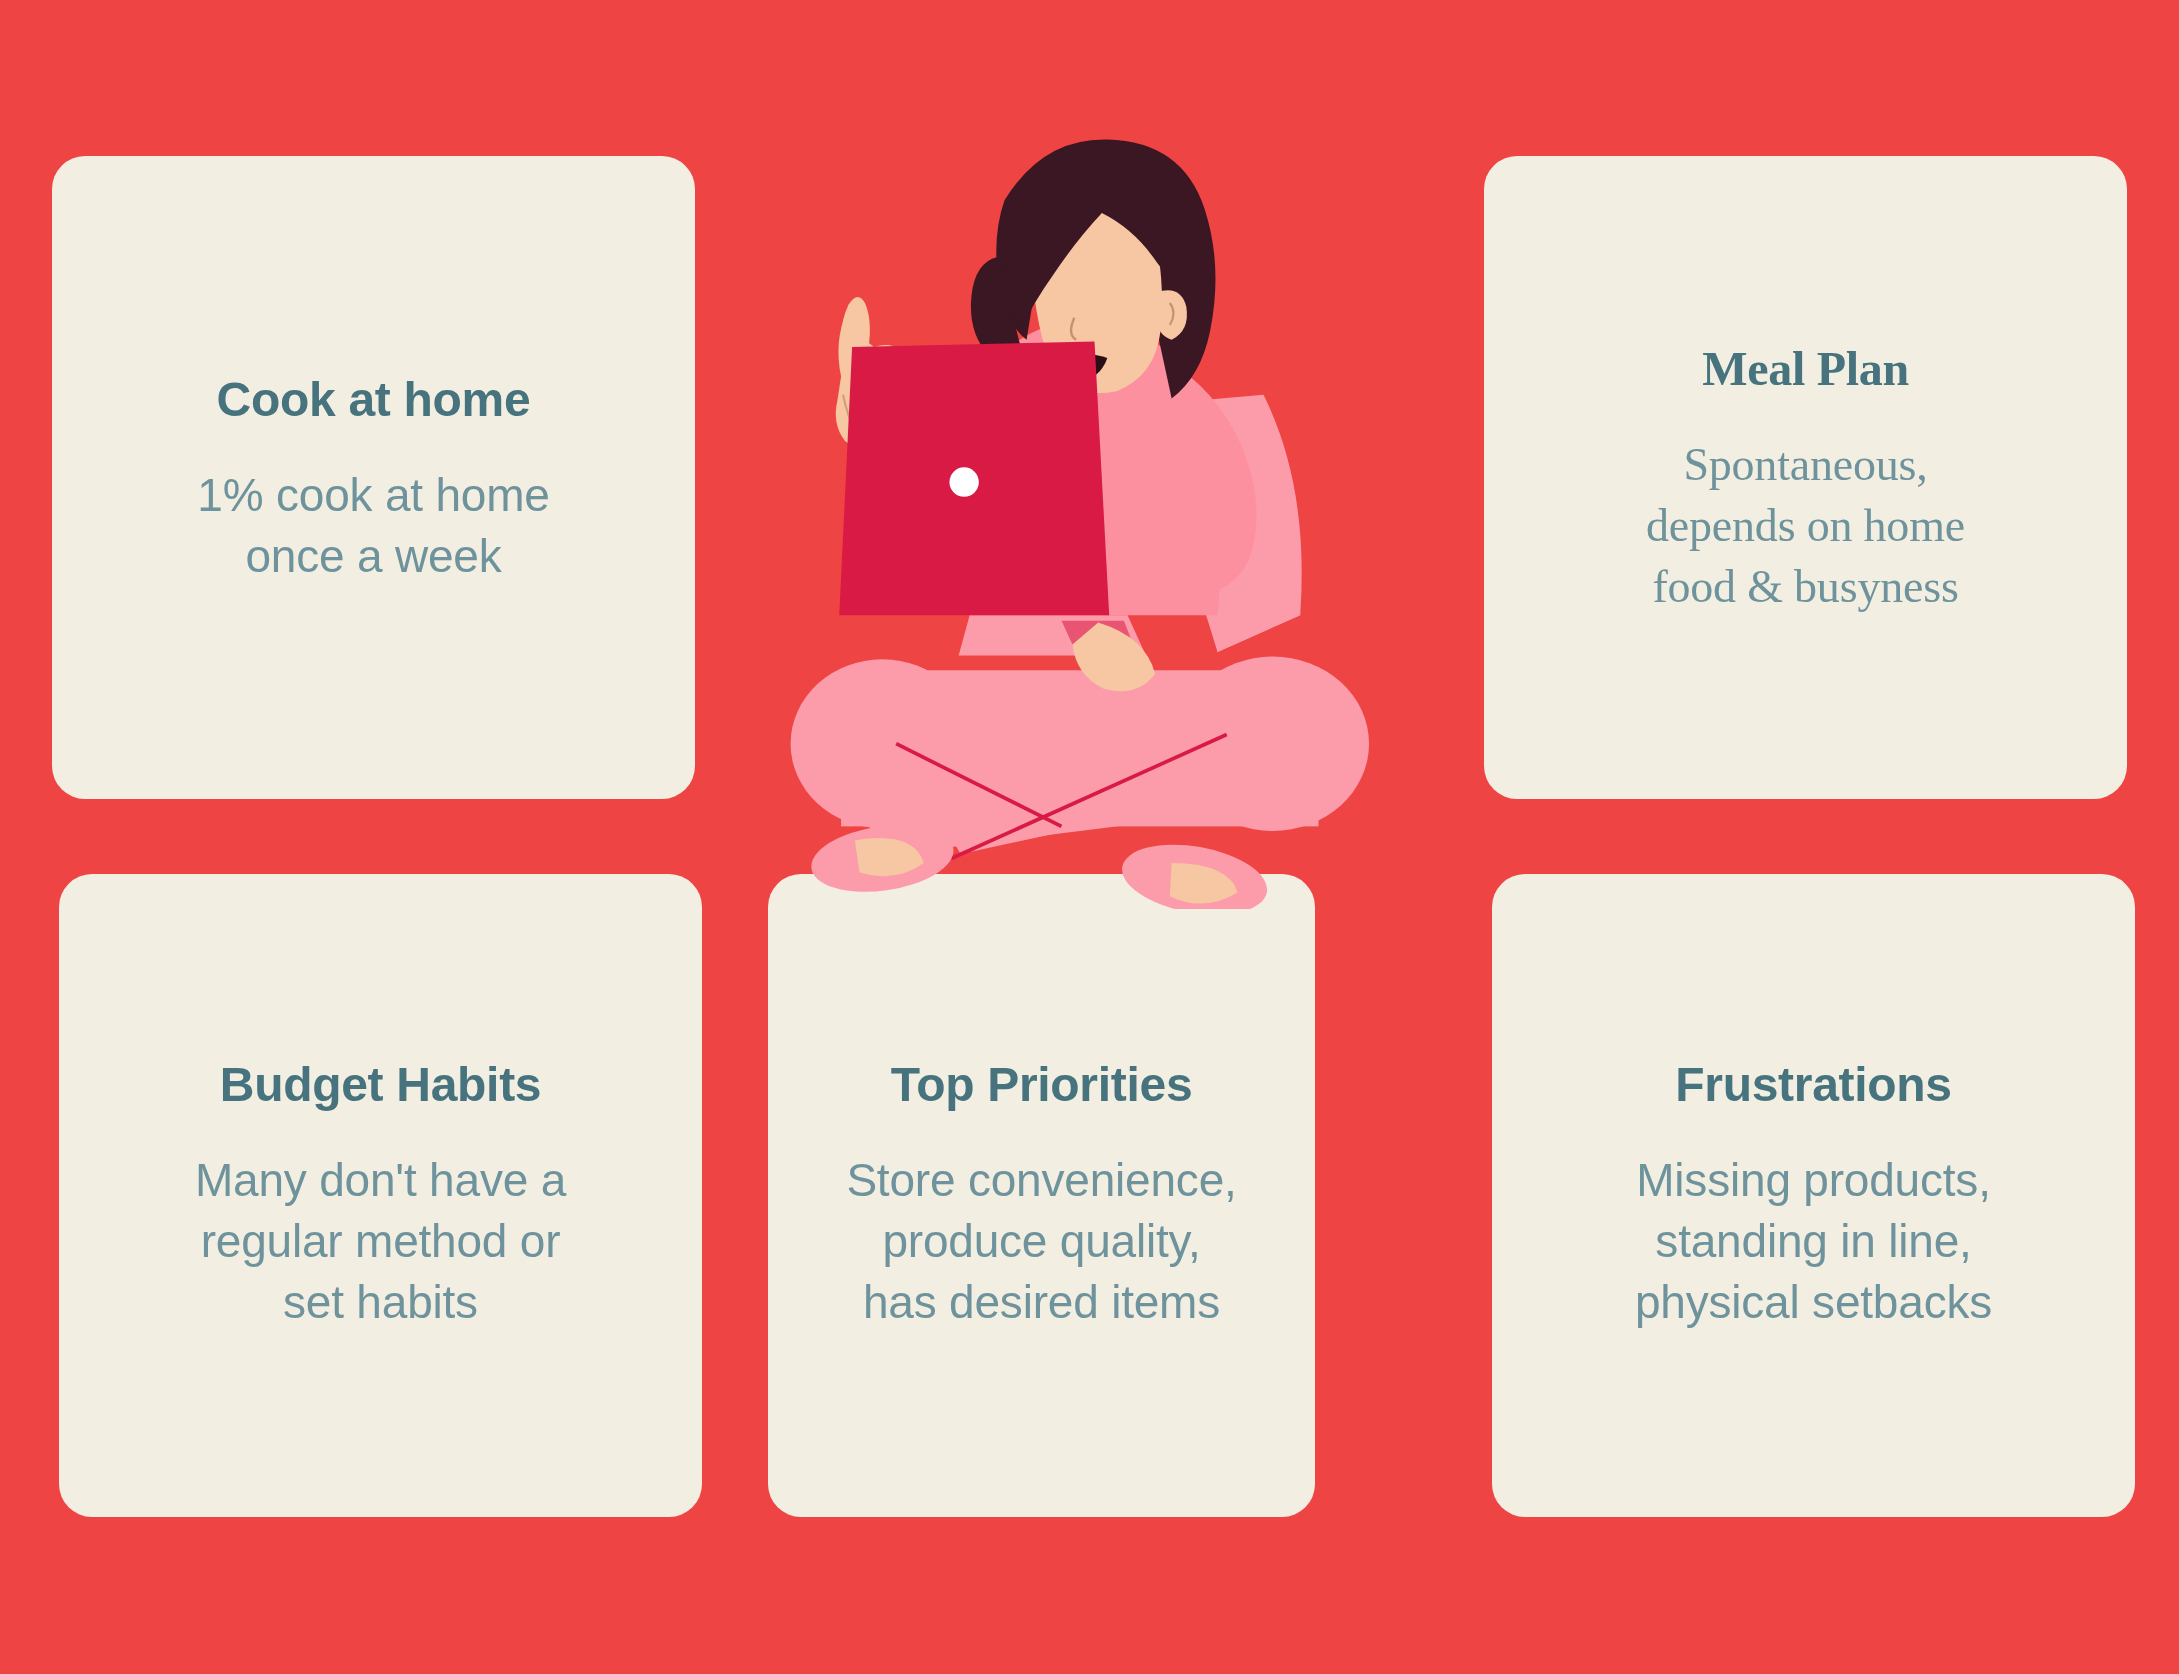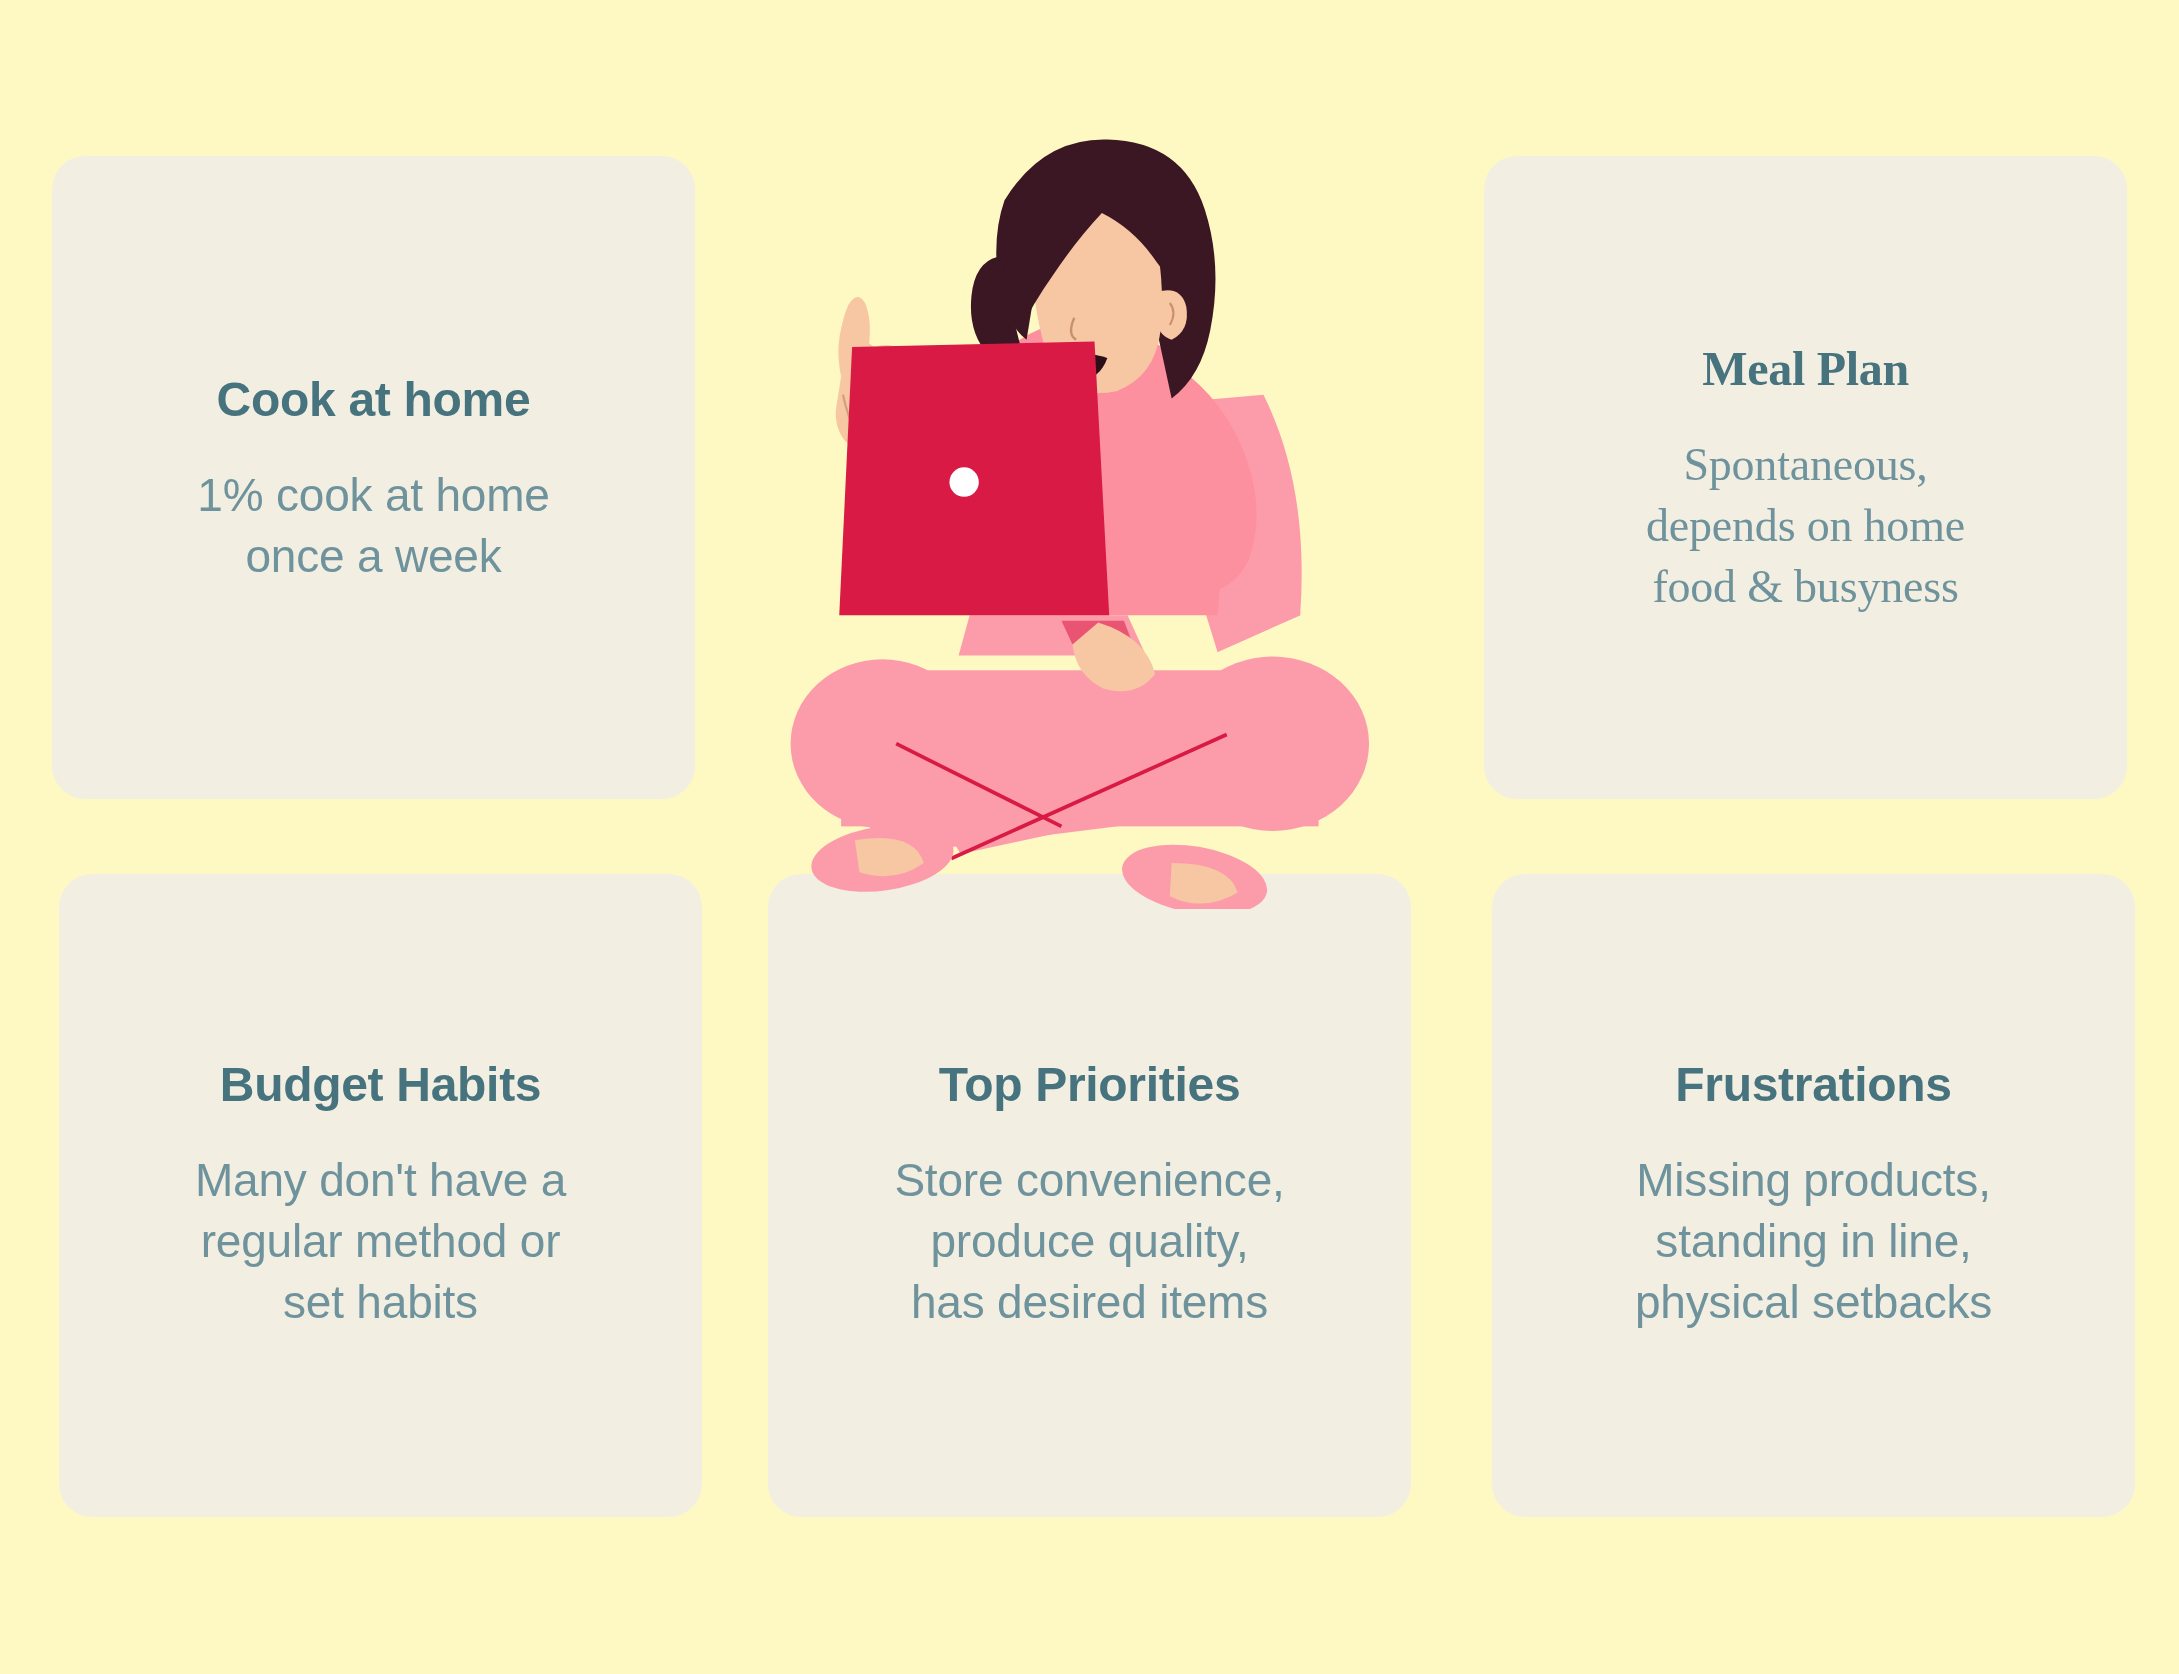--- a/index.html
+++ b/index.html
@@ -5,21 +5,21 @@
   * { margin:0; padding:0; box-sizing:border-box; }
   html, body {
     width:2179px; height:1674px;
     background:#000000;
     font-family:"Liberation Sans", sans-serif;
     overflow:hidden;
   }
   #stage {
     position:relative;
     width:2179px; height:1674px;
-    background:#fef9c3;
+    background:#ef4444;
   }
 
   
   .card {
     position:absolute;
     background:#F2EFE2;
     border-radius:33px;
     display:flex;
     flex-direction:column;
     align-items:center;
@@ -40,21 +40,21 @@
     line-height:1.32;
     color:#6F939C;
     letter-spacing:-0.2px;
     white-space:pre-line;
   }
 
   
   #card-cook-at-home      { left:52px;   top:156px;  width:643px;  height:643px; }
   #card-meal-plan         { left:1484px; top:156px;  width:643px;  height:643px;font-family:Liberation Serif, serif; }
   #card-budget-habits     { left:52px;   top:874px;  width:643px;  height:643px;margin-left:7px; }
-  #card-top-priorities    { left:768px;  top:874px;  width:643px;  height:643px; }
+  #card-top-priorities    { left:768px;  top:874px;  width:547px;  height:643px; }
   #card-frustrations      { left:1484px; top:874px;  width:643px;  height:643px;margin-left:8px; }
 
   
   #card-cook-at-home .card-title,
   #card-meal-plan .card-title { margin-top:5.5px; }
 
   
   #illustration {
     position:absolute;
     left:786px;

